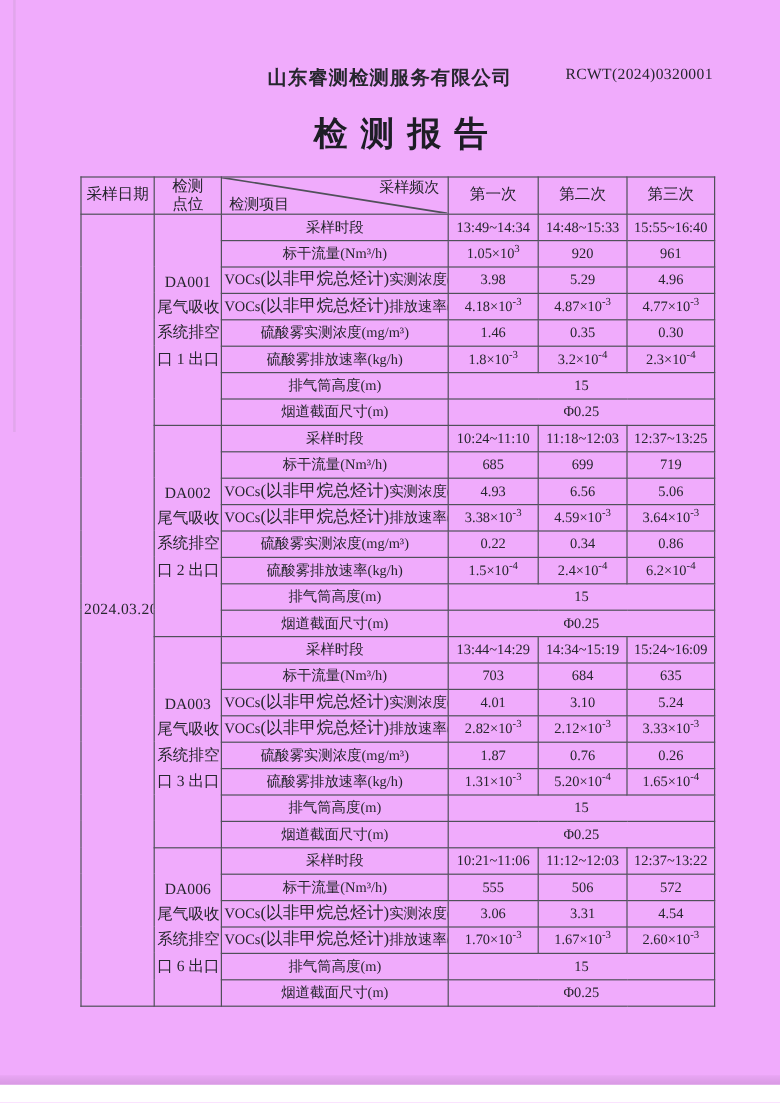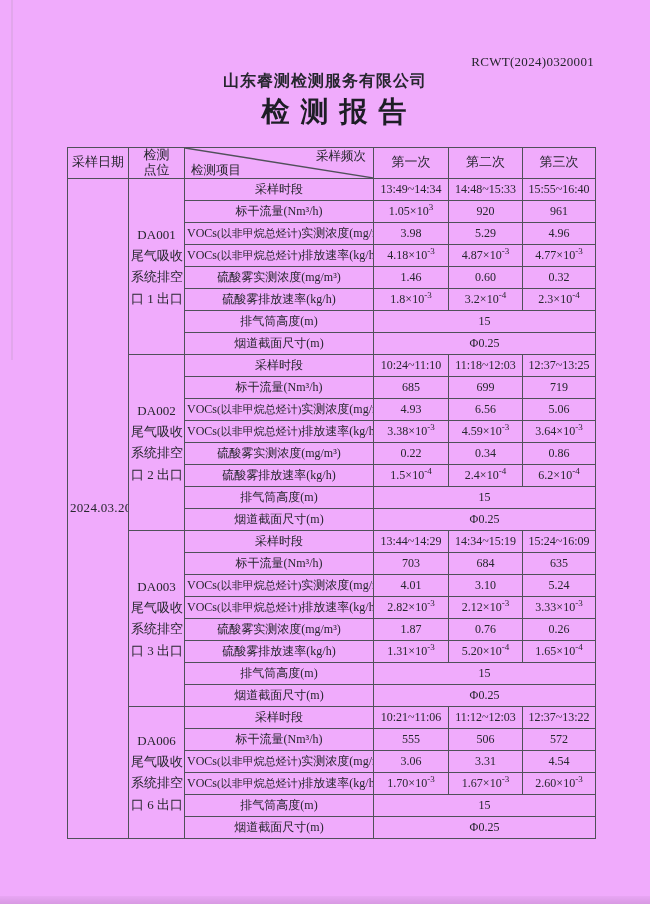--- a/index.html
+++ b/index.html
@@ -19,21 +19,21 @@
   }
   .scanner-bed {
     position:absolute; left:0; right:0; top:904px; height:15px;
     background:#ffffff;
   }
   .doc-number {
     position:absolute; top:54px; right:56px;
     font-size:13px; letter-spacing:0.3px;
   }
   .company {
-    position:absolute; top:71px; left:0; width:100%;
+    position:absolute; top:55px; left:0; width:100%;
     text-align:center; font-size:16px; font-weight:bold; letter-spacing:1px;
   }
   .title {
     position:absolute; top:93px; left:10px; width:100%; margin:0;
     text-align:center; font-size:28px; font-weight:bold; letter-spacing:2px;
     color:#1d1d25;
   }
   .caption-row {
     position:absolute; top:133px; left:67px; width:528px;
     display:flex; align-items:flex-end; font-size:13.5px;
@@ -48,21 +48,21 @@
     border:1px solid #50505a; padding:0 2px;
     text-align:center; vertical-align:middle;
     overflow:hidden;
   }
   thead th { height:28px; font-weight:normal; font-size:13px; line-height:1.15; }
   tbody tr { height:22px; }
   tbody td { font-size:12px; white-space:nowrap; }
   .date-cell { font-size:13px; letter-spacing:0.3px; }
   .point-cell { font-size:13px; line-height:1.65; }
   .label-cell { font-size:12px;margin-top:48px; }
-  .paren-small { font-size:11px; }
+  .paren-small { font-size:14px; }
   sup { font-size:9px; line-height:0; }
   .diag-cell { position:relative; padding:0; }
   .diag-svg { position:absolute; left:0; top:0; width:100%; height:100%; }
   .diag-top { position:absolute; top:1px; right:7px; font-size:12.5px; }
   .diag-bottom { position:absolute; bottom:1px; left:6px; font-size:12.5px; }
 </style>
 </head>
 <body>
 
 <div class="page">
@@ -129,22 +129,22 @@
         </tr>
         <tr>
           <td class="label-cell">VOCs<span class="paren-small">(以非甲烷总烃计)</span>排放速率(kg/h)</td>
           <td>4.18×10<sup>-3</sup></td>
           <td>4.87×10<sup>-3</sup></td>
           <td>4.77×10<sup>-3</sup></td>
         </tr>
         <tr>
           <td class="label-cell">硫酸雾实测浓度(mg/m³)</td>
           <td>1.46</td>
-          <td>0.60</td>
-          <td>0.32</td>
+          <td>0.35</td>
+          <td>0.30</td>
         </tr>
         <tr>
           <td class="label-cell">硫酸雾排放速率(kg/h)</td>
           <td>1.8×10<sup>-3</sup></td>
           <td>3.2×10<sup>-4</sup></td>
           <td>2.3×10<sup>-4</sup></td>
         </tr>
         <tr>
           <td class="label-cell">排气筒高度(m)</td>
           <td colspan="3">15</td>

